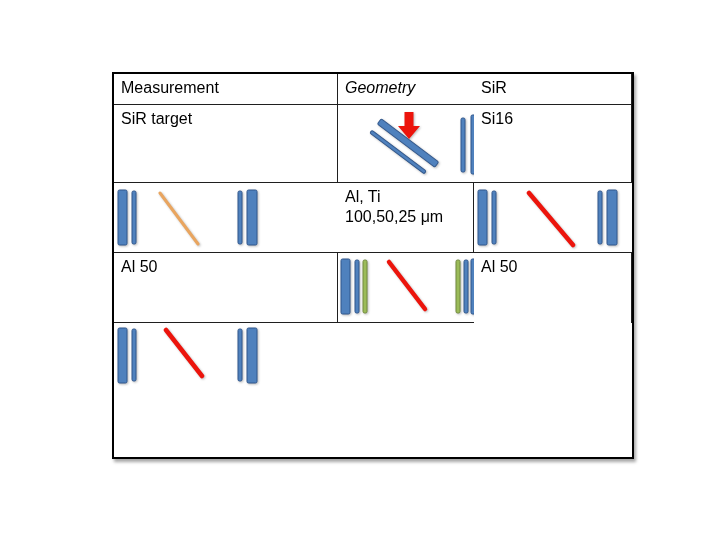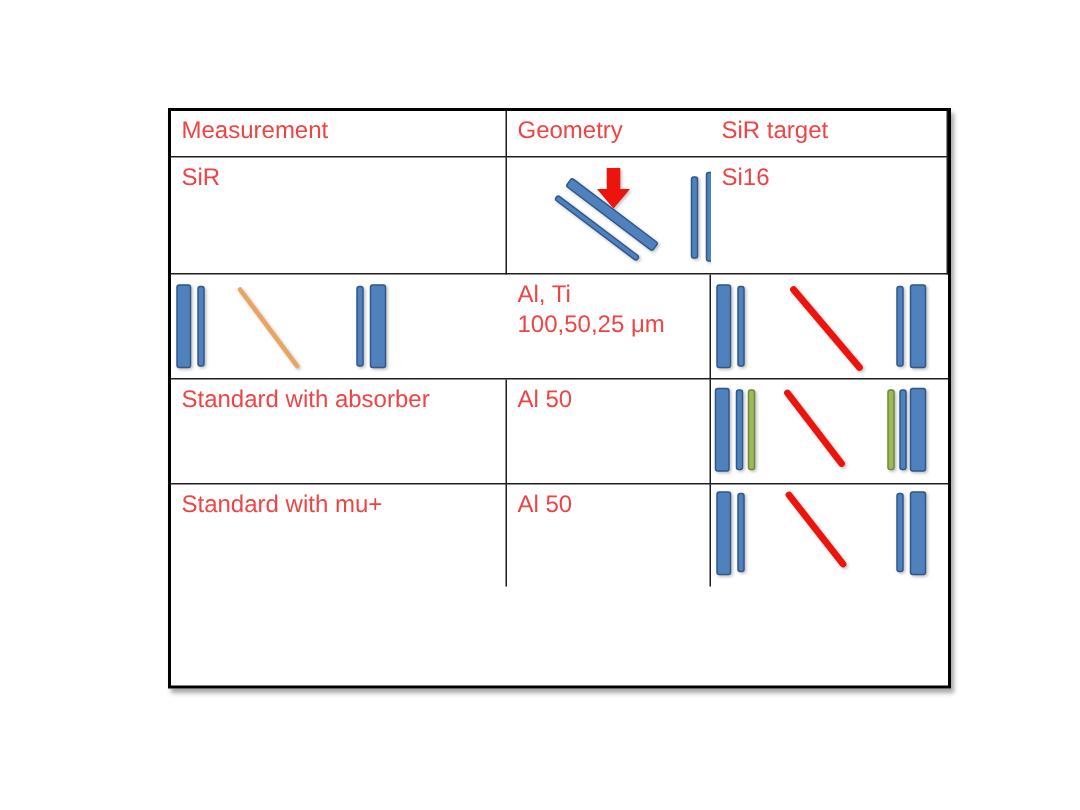--- a/index.html
+++ b/index.html
@@ -15,44 +15,44 @@
     border:2.5px solid #000;
     background:#fff;
     box-shadow:2px 3px 3px rgba(0,0,0,0.35);
     box-sizing:content-box;
   }
   .cell{
     border-right:1.5px solid #1f1f1f;
     border-bottom:1.5px solid #1f1f1f;
     box-sizing:border-box;
     padding:4px 6px 0 7px;
-    color:#ef4444;
+    color:#000000;
     font-size:16px;
     line-height:20px;
     overflow:hidden;
     white-space:nowrap;
   }
-  .cell.lastcol{border-right:none;}
+  .cell.lastcol{border-right:none;font-style:italic;}
   .lastrow .cell, .cell.lastrow{border-bottom:none;}
   .geo{padding:0;position:relative;}
   .geo svg{display:block;margin-top:1px;filter:drop-shadow(1px 1.5px 1px rgba(60,60,60,0.35));}
   .hdr{font-size:16px;}
 </style>
 </head>
 <body>
 
 <div class="slide">
   <div class="ptable">
     <div class="cell hdr">Measurement</div>
     <div class="cell hdr lastcol">Geometry</div>
 
-  <div class="cell m">SiR target</div>
   <div class="cell t">
         <div>SiR</div>
       </div>
+  <div class="cell m">SiR target</div>
   <div class="cell geo lastcol">
         <svg width="156" height="75" viewBox="0 0 156 75">
           <rect x="-36" y="-3.25" width="72" height="6.5" rx="1.5" fill="#4f81bd" stroke="#31578c" stroke-width="1" transform="translate(70 37) rotate(37)"></rect>
           <rect x="-34" y="-1.75" width="68" height="3.5" rx="1.5" fill="#4f81bd" stroke="#31578c" stroke-width="1" transform="translate(60 46) rotate(37)"></rect>
           <polygon points="66.5,6 75.5,6 75.5,20 82,20 71,33 60,20 66.5,20" fill="#ec140c"></polygon>
           <rect x="123" y="12" width="4" height="54" rx="1.5" fill="#4f81bd" stroke="#31578c" stroke-width="1"></rect>
           <rect x="133" y="9" width="10" height="59" rx="1.5" fill="#4f81bd" stroke="#31578c" stroke-width="1"></rect>
         </svg>
       </div>
 
@@ -76,37 +76,35 @@
   <div class="cell geo lastcol">
         <svg width="156" height="67" viewBox="0 0 156 67">
           <rect x="4" y="6" width="9" height="55" rx="1.5" fill="#4f81bd" stroke="#31578c" stroke-width="1"></rect>
           <rect x="18" y="7" width="4" height="53" rx="1.5" fill="#4f81bd" stroke="#31578c" stroke-width="1"></rect>
           <line x1="55" y1="9" x2="99" y2="61" stroke="#ec140c" stroke-width="4.5" stroke-linecap="round"></line>
           <rect x="124" y="7" width="4" height="53" rx="1.5" fill="#4f81bd" stroke="#31578c" stroke-width="1"></rect>
           <rect x="133" y="6" width="10" height="55" rx="1.5" fill="#4f81bd" stroke="#31578c" stroke-width="1"></rect>
         </svg>
       </div>
 
-  <div class="cell m">Standard with absorber</div>
   <div class="cell t">
         <div>Al 50</div>
       </div>
   <div class="cell geo lastcol">
         <svg width="156" height="65" viewBox="0 0 156 65">
           <rect x="3" y="5" width="9" height="55" rx="1.5" fill="#4f81bd" stroke="#31578c" stroke-width="1"></rect>
           <rect x="17" y="6" width="4" height="53" rx="1.5" fill="#4f81bd" stroke="#31578c" stroke-width="1"></rect>
           <rect x="25" y="6" width="4" height="53" rx="1.5" fill="#9bbb59" stroke="#71893f" stroke-width="1"></rect>
           <line x1="51" y1="8" x2="87" y2="55" stroke="#ec140c" stroke-width="4.5" stroke-linecap="round"></line>
           <rect x="118" y="6" width="4" height="53" rx="1.5" fill="#9bbb59" stroke="#71893f" stroke-width="1"></rect>
           <rect x="126" y="6" width="4" height="53" rx="1.5" fill="#4f81bd" stroke="#31578c" stroke-width="1"></rect>
           <rect x="133" y="5" width="10" height="55" rx="1.5" fill="#4f81bd" stroke="#31578c" stroke-width="1"></rect>
         </svg>
       </div>
 
-  <div class="cell m lastrow">Standard with mu+</div>
   <div class="cell t lastrow">
         <div>Al 50</div>
       </div>
   <div class="cell geo lastcol lastrow">
         <svg width="156" height="63" viewBox="0 0 156 63">
           <rect x="4" y="4" width="9" height="55" rx="1.5" fill="#4f81bd" stroke="#31578c" stroke-width="1"></rect>
           <rect x="18" y="5" width="4" height="52" rx="1.5" fill="#4f81bd" stroke="#31578c" stroke-width="1"></rect>
           <line x1="52" y1="6" x2="88" y2="52" stroke="#ec140c" stroke-width="4.5" stroke-linecap="round"></line>
           <rect x="124" y="5" width="4" height="52" rx="1.5" fill="#4f81bd" stroke="#31578c" stroke-width="1"></rect>
           <rect x="133" y="4" width="10" height="55" rx="1.5" fill="#4f81bd" stroke="#31578c" stroke-width="1"></rect>

